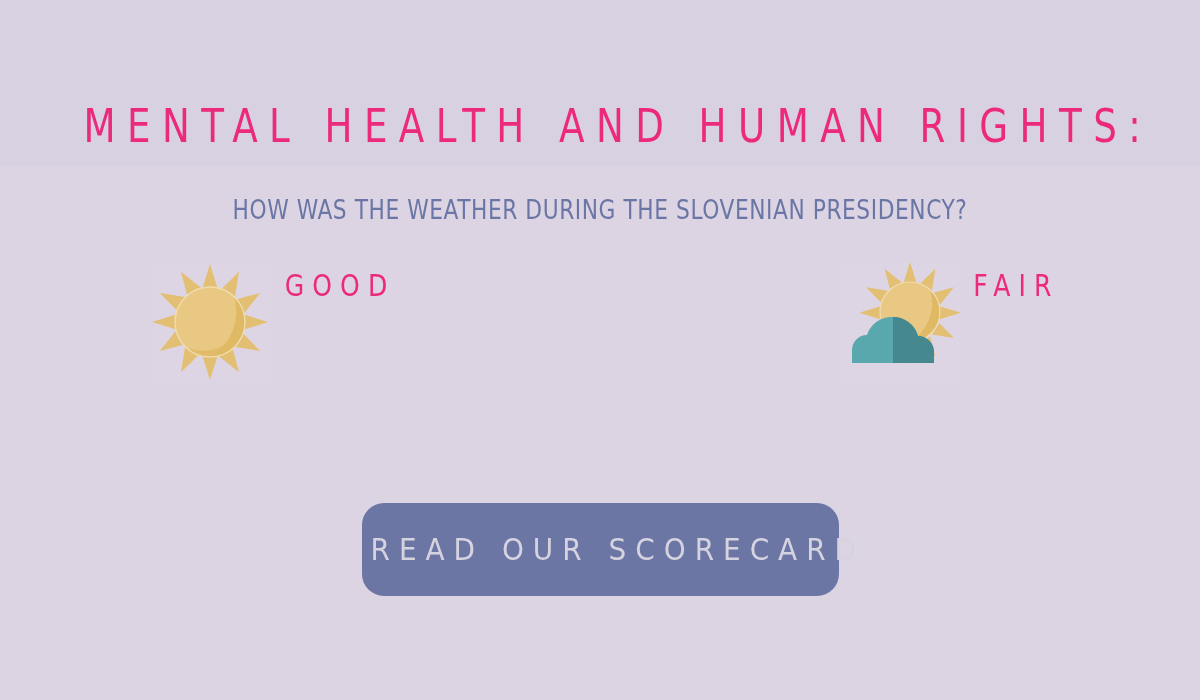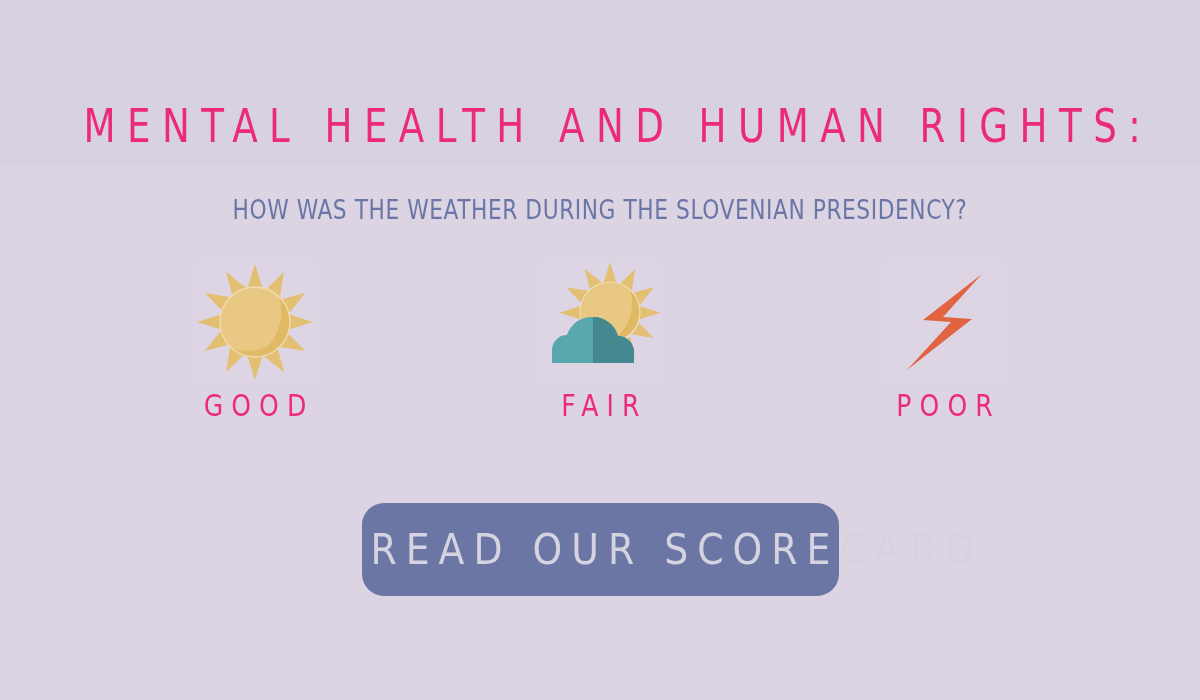--- a/index.html
+++ b/index.html
@@ -78,22 +78,21 @@
     left: 150px; top: 262px;
     width: 900px; height: 170px;
     display: flex;
     align-items: flex-start;
     justify-content: space-between;
   }
 
   .weather-item {
     width: 210px;
     display: flex;
-    flex-direction: column;
-    align-items: center;
+    align-items: flex-start;
   }
 
   .icon-tile {
     width: 120px;
     height: 120px;
     position: relative;
     background: rgba(255,255,255,0.045);
     display: block;
   }
 
@@ -122,21 +121,21 @@
   }
 
   .cta-button {
     width: 477px;
     height: 93px;
     background: #6b76a4;
     border: none;
     border-radius: 22px;
     color: #d6d3e0;
     font-family: "DejaVu Sans Condensed", "Liberation Sans Narrow", "Liberation Sans", sans-serif;
-    font-size: 42px;
+    font-size: 31px;
     font-weight: 400;
     letter-spacing: 9px;
     text-indent: 9px;
     line-height: 93px;
     text-align: center;
     cursor: pointer;
     white-space: nowrap;
     padding: 0;
   }
 </style>
@@ -212,33 +211,20 @@
                    A 26 26 0 0 1 78 74
                    A 16 16 0 0 1 94 90
                    L 94 101
                    L 53 101 Z" fill="#45888f"></path>
         </svg>
       </span>
       <span class="weather-label">FAIR</span>
     </div>
 
 
-    <div class="weather-item">
-      <span class="icon-tile">
-        <svg viewBox="0 0 120 120" xmlns="http://www.w3.org/2000/svg">
-          <path d="M 97 12
-                   L 38 58
-                   L 66 60
-                   L 22 108
-                   L 87 57
-                   L 58 55 Z" fill="#e0643f"></path>
-        </svg>
-      </span>
-      <span class="weather-label">POOR</span>
-    </div>
 
   </div>
 
   <div class="cta-wrap">
     <button class="cta-button">READ OUR SCORECARD</button>
   </div>
 
 </div>
 
 </body></html>

